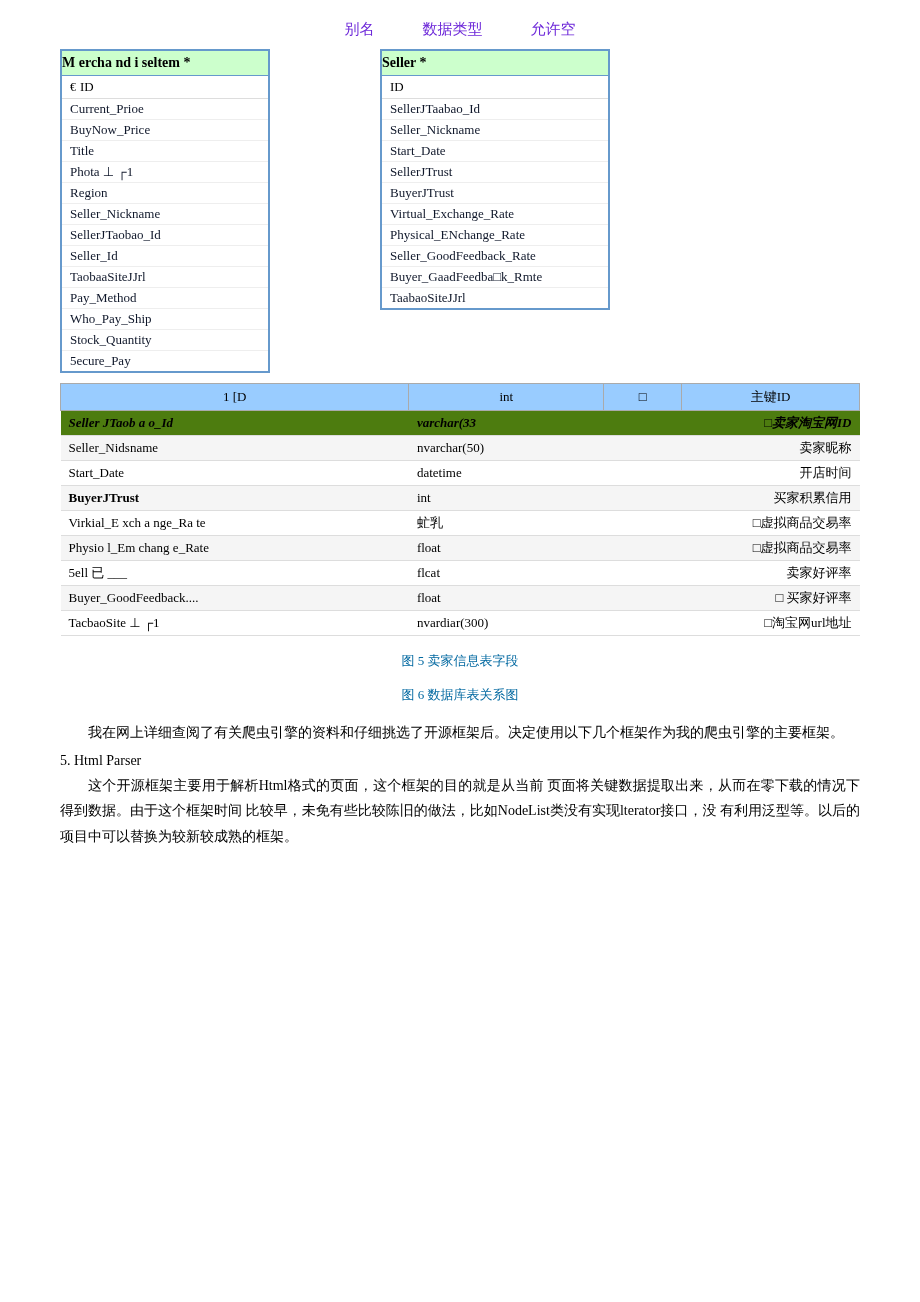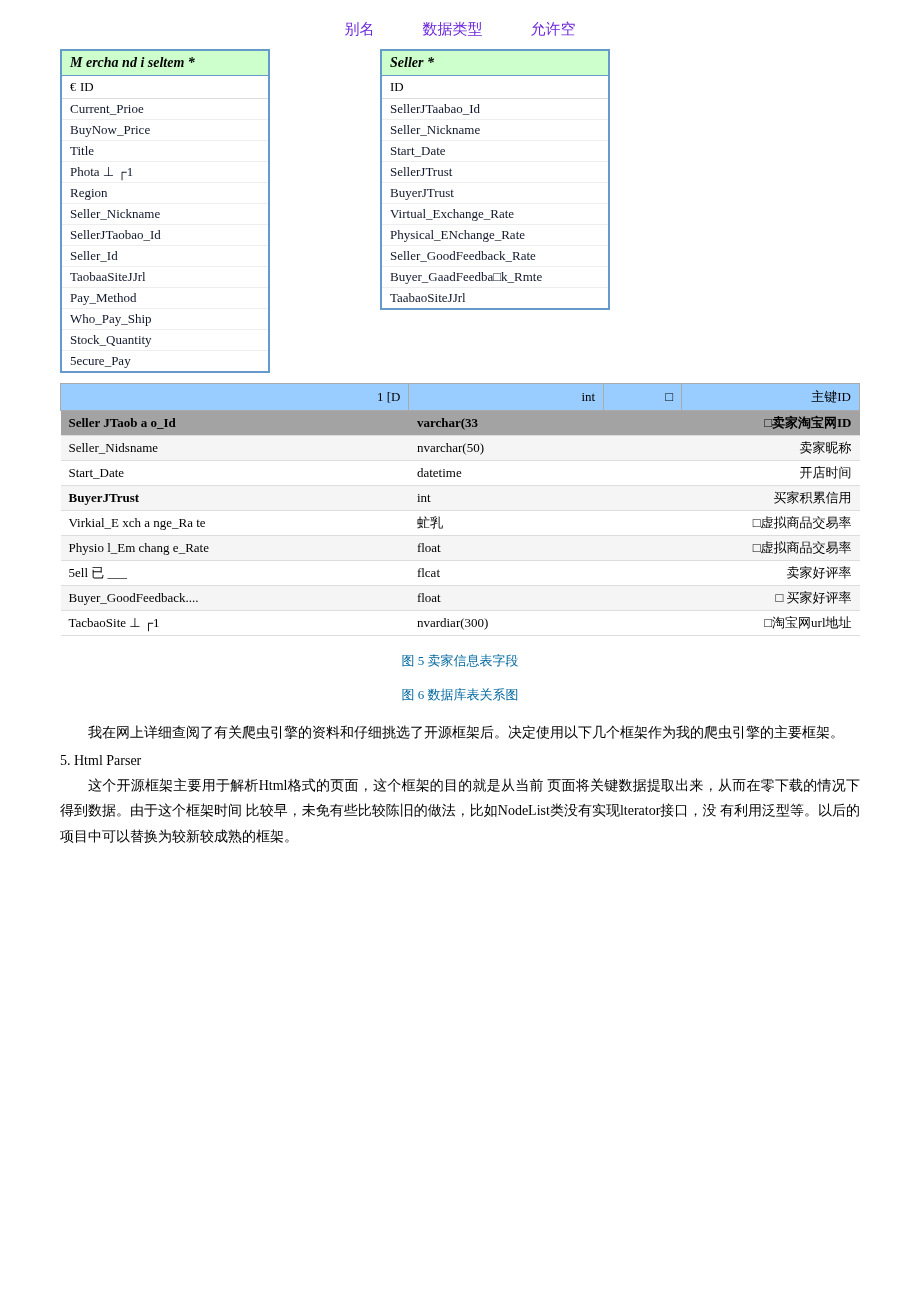--- a/index.html
+++ b/index.html
@@ -31,24 +31,23 @@
 
     .entity-box {
       border: 2px solid #6699cc;
       min-width: 200px;
       background: #fff;
     }
 
     .entity-title {
       background: #ccffcc;
       border-bottom: 1px solid #6699cc;
-      padding: 4px 8px;
+      padding: 4px 0;
       font-weight: bold;
       font-size: 14px;
-      font-style: italic;
     }
 
     .entity-pk {
       display: flex;
       align-items: center;
       padding: 3px 8px;
       font-size: 13px;
       border-bottom: 1px solid #ddd;
       background: #fff;
     }
@@ -76,38 +75,39 @@
       margin-bottom: 10px;
       font-size: 13px;
     }
 
     .seller-table thead tr {
       background: #99ccff;
     }
 
     .seller-table thead th {
       padding: 4px 8px;
-      text-align: right;
+      text-align: center;
       font-weight: normal;
       border: 1px solid #aaa;
     }
 
     .seller-table tbody tr:nth-child(even) {
       background: #f5f5f5;
     }
 
     .seller-table tbody td {
       padding: 3px 8px;
       border-bottom: 1px solid #ddd;
       vertical-align: middle;
     }
 
     .seller-table tbody tr:first-child {
-      background: #a3a3a3;
+      background: #4d7c0f;
       font-weight: bold;
+      font-style: italic;
     }
 
     .fig-caption {
       text-align: center;
       font-size: 13px;
       color: #0369a1;
       margin: 16px 0;
     }
 
     .section-list-item {

